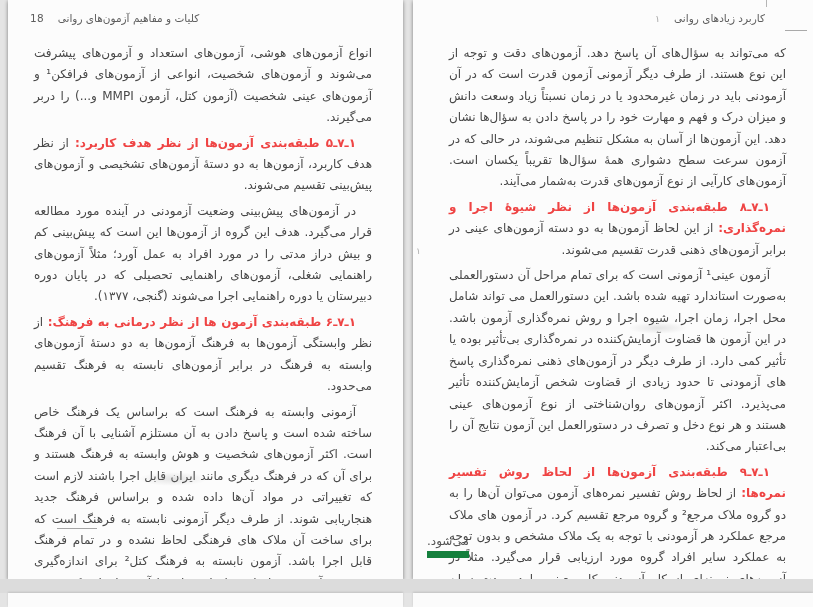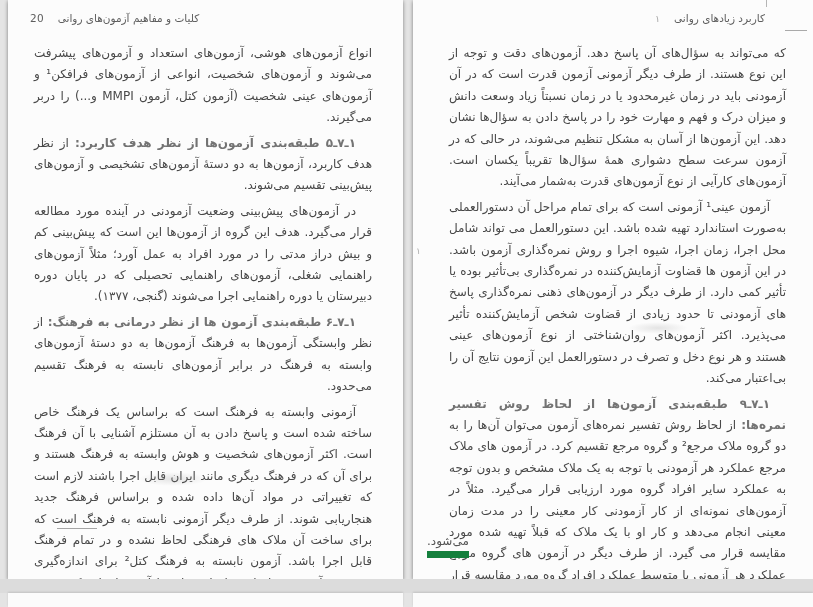--- a/index.html
+++ b/index.html
@@ -23,21 +23,21 @@
   #right-page .running-header{right:48px;}
   .faded-num{opacity:.55;font-size:9.5px;}
   .text-column{
     position:absolute;top:39px;direction:rtl;text-align:justify;
     font-size:12px;line-height:21.4px;color:#484848;
   }
   #left-page .text-column{left:22px;width:346px;}
   #right-page .text-column{left:32px;width:345px;}
   .text-column p{margin:4px;text-indent:16px;}
   .text-column p.no-indent{text-indent:0;}
-  .lead{font-weight:700;color:#737373;}
+  .lead{font-weight:700;color:#ef4444;}
   .footnote-rule{position:absolute;height:1px;background:#8f8f8f;opacity:.8;}
   #left-page .footnote-rule{left:49px;top:528px;width:40px;}
   .last-word{
     position:absolute;left:14px;top:534px;direction:rtl;
     font-size:12px;color:#555;border-bottom:7px solid #15803d;
     filter:blur(0.3px);padding-bottom:3px;
   }
   .margin-tick{
     position:absolute;left:3px;top:246px;font-size:9px;color:#8a8a8a;opacity:.7;
   }
@@ -52,40 +52,41 @@
     box-shadow:0 -1px 2px rgba(0,0,0,.12);}
   #next-left{left:8px;width:395px;}
   #next-right{left:413px;width:400px;}
 </style>
 </head>
 <body>
 
 <div class="page" id="left-page" dir="rtl">
   <div class="running-header">
     <span>کلیات و مفاهیم آزمون‌های روانی</span>
-    <span>20</span>
+    <span>18</span>
   </div>
   <div class="text-column">
       <p class="no-indent"><span>انواع آزمون‌های هوشی، آزمون‌های استعداد و آزمون‌های پیشرفت می‌شوند و آزمون‌های شخصیت، انواعی از آزمون‌های فرافکن¹ و آزمون‌های عینی شخصیت (آزمون کتل، آزمون MMPI و...) را دربر می‌گیرند.</span></p>
       <p><b class="lead">۱ـ۷ـ۵ طبقه‌بندی آزمون‌ها از نظر هدف کاربرد: </b><span>از نظر هدف کاربرد، آزمون‌ها به دو دستهٔ آزمون‌های تشخیصی و آزمون‌های پیش‌بینی تقسیم می‌شوند.</span></p>
       <p><span>در آزمون‌های پیش‌بینی وضعیت آزمودنی در آینده مورد مطالعه قرار می‌گیرد. هدف این گروه از آزمون‌ها این است که پیش‌بینی کم و بیش دراز مدتی را در مورد افراد به عمل آورد؛ مثلاً آزمون‌های راهنمایی شغلی، آزمون‌های راهنمایی تحصیلی که در پایان دوره دبیرستان یا دوره راهنمایی اجرا می‌شوند (گنجی، ۱۳۷۷).</span></p>
       <p><b class="lead">۱ـ۷ـ۶ طبقه‌بندی آزمون ها از نظر درمانی به فرهنگ: </b><span>از نظر وابستگی آزمون‌ها به فرهنگ آزمون‌ها به دو دستهٔ آزمون‌های وابسته به فرهنگ در برابر آزمون‌های نابسته به فرهنگ تقسیم می‌حدود.</span></p>
       <p><span>آزمونی وابسته به فرهنگ است که براساس یک فرهنگ خاص ساخته شده است و پاسخ دادن به آن مستلزم آشنایی با آن فرهنگ است. اکثر آزمون‌های شخصیت و هوش وابسته به فرهنگ هستند و برای آن که در فرهنگ دیگری مانند ایران قابل اجرا باشند لازم است که تغییراتی در مواد آن‌ها داده شده و براساس فرهنگ جدید هنجاریابی شوند. از طرف دیگر آزمونی نابسته به فرهنگ است که برای ساخت آن ملاک های فرهنگی لحاظ نشده و در تمام فرهنگ قابل اجرا باشد. آزمون نابسته به فرهنگ کتل² برای اندازه‌گیری هوش و آزمون فراخنای حافظه برای یادآوری اعداد یک رقمی نمونه‌هایی از این نوع آزمون‌ها هستند.</span></p>
     </div>
   <div class="footnote-rule"></div>
   <div class="smudge" id="smudge-left"></div>
 </div>
 
 <div class="page" id="right-page" dir="rtl">
   <div class="running-header">
     <span>کاربرد زیاد‌های روانی</span>
     <span class="faded-num">۱</span>
   </div>
   <div class="text-column">
       <p class="no-indent"><span>که می‌تواند به سؤال‌های آن پاسخ دهد. آزمون‌های دقت و توجه از این نوع هستند. از طرف دیگر آزمونی آزمون قدرت است که در آن آزمودنی باید در زمان غیرمحدود یا در زمان نسبتاً زیاد وسعت دانش و میزان درک و فهم و مهارت خود را در پاسخ دادن به سؤال‌ها نشان دهد. این آزمون‌ها از آسان به مشکل تنظیم می‌شوند، در حالی که در آزمون سرعت سطح دشواری همهٔ سؤال‌ها تقریباً یکسان است. آزمون‌های کارآیی از نوع آزمون‌های قدرت به‌شمار می‌آیند.</span></p>
+      <p><b class="lead">۱ـ۷ـ۸ طبقه‌بندی آزمون‌ها از نظر شیوهٔ اجرا و نمره‌گذاری: </b><span>از این لحاظ آزمون‌ها به دو دسته آزمون‌های عینی در برابر آزمون‌های ذهنی قدرت تقسیم می‌شوند.</span></p>
       <p><span>آزمون عینی¹ آزمونی است که برای تمام مراحل آن دستورالعملی به‌صورت استاندارد تهیه شده باشد. این دستورالعمل می تواند شامل محل اجرا، زمان اجرا، شیوه اجرا و روش نمره‌گذاری آزمون باشد. در این آزمون ها قضاوت آزمایش‌کننده در نمره‌گذاری بی‌تأثیر بوده یا تأثیر کمی دارد. از طرف دیگر در آزمون‌های ذهنی نمره‌گذاری پاسخ های آزمودنی تا حدود زیادی از قضاوت شخص آزمایش‌کننده تأثیر می‌پذیرد. اکثر آزمون‌های روان‌شناختی از نوع آزمون‌های عینی هستند و هر نوع دخل و تصرف در دستورالعمل این آزمون نتایج آن را بی‌اعتبار می‌کند.</span></p>
       <p><b class="lead">۱ـ۷ـ۹ طبقه‌بندی آزمون‌ها از لحاظ روش تفسیر نمره‌ها: </b><span>از لحاظ روش تفسیر نمره‌های آزمون می‌توان آن‌ها را به دو گروه ملاک مرجع² و گروه مرجع تقسیم کرد. در آزمون های ملاک مرجع عملکرد هر آزمودنی با توجه به یک ملاک مشخص و بدون توجه به عملکرد سایر افراد گروه مورد ارزیابی قرار می‌گیرد. مثلاً در آزمون‌های نمونه‌ای از کار آزمودنی کار معینی را در مدت زمان معینی انجام می‌دهد و کار او با یک ملاک که قبلاً تهیه شده مورد مقایسه قرار می گیرد. از طرف دیگر در آزمون های گروه مرجع عملکرد هر آزمونی با متوسط عملکرد افراد گروه مورد مقایسه قرار گرفته</span></p>
     </div>
   <div class="last-word">می‌شود.</div>
   <div class="margin-tick">۱</div>
   <div class="corner-dash"></div>
   <div class="corner-tick"></div>
   <div class="smudge" id="smudge-right"></div>
 </div>
 

